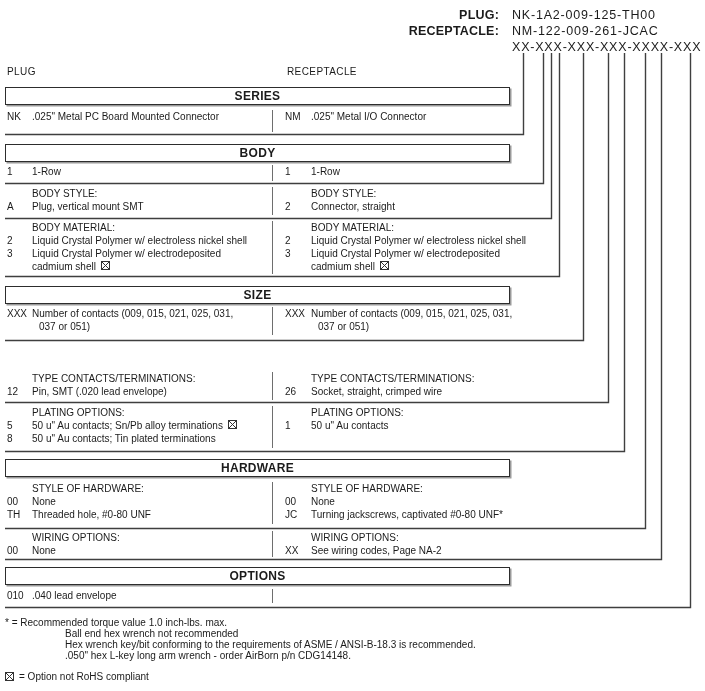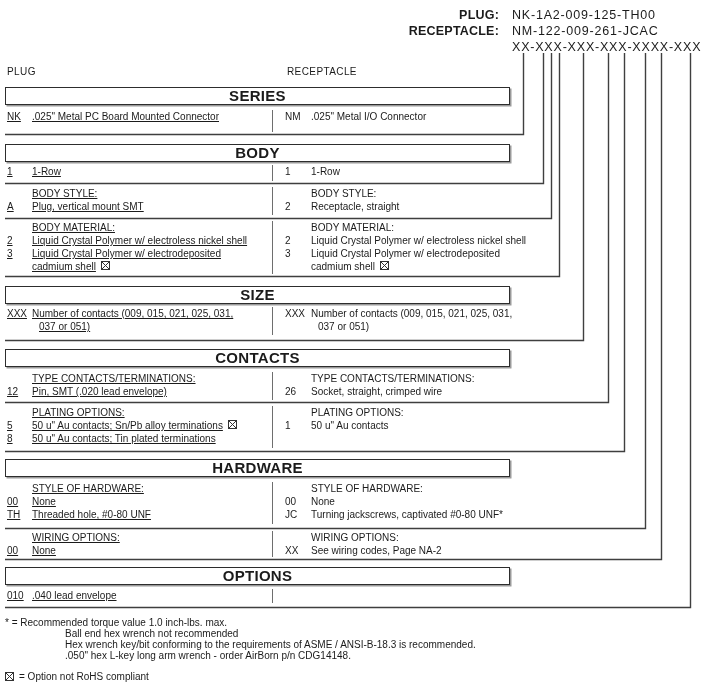--- a/index.html
+++ b/index.html
@@ -6,25 +6,25 @@
   .page{position:relative;width:705px;height:691px;background:#ffffff;overflow:hidden;
         font-family:"Liberation Sans","DejaVu Sans",sans-serif;font-size:10px;color:#1b1b1b;}
   
   .pn-lbl{position:absolute;left:300px;width:199px;text-align:right;font-weight:bold;
           font-size:12.5px;letter-spacing:.2px;white-space:pre;}
   .pn-val{position:absolute;left:512px;font-size:12.5px;letter-spacing:.8px;white-space:pre;}
   
   .colhdr{position:absolute;font-size:10px;letter-spacing:.4px;}
   
   .hdrbox{position:absolute;left:5px;width:503px;height:16px;border:1.5px solid #2d2d2d;
-          box-shadow:1.5px 1.5px 0 #9a9a9a;text-align:center;font-weight:bold;font-size:15px;
+          box-shadow:1.5px 1.5px 0 #9a9a9a;text-align:center;font-weight:bold;font-size:12px;
           line-height:16px;letter-spacing:.3px;background:#fff;}
   
   .row{position:absolute;left:5px;width:560px;line-height:13px;}
-  .col-l{position:absolute;left:2px;top:0;width:263px;text-decoration:underline;}
+  .col-l{position:absolute;left:2px;top:0;width:263px;}
   .col-r{position:absolute;left:267px;top:0;height:100%;width:280px;
          border-left:1.4px solid #6e6e6e;padding-left:12px;box-sizing:content-box;}
   .lbl{margin-left:25px;}
   .col-r .lbl{margin-left:26px;}
   .entry{display:flex;}
   .entry .c{flex:none;width:25px;}
   .col-r .entry .c{width:26px;}
   .entry .t{flex:1;}
   .ind{margin-left:7px;}
   
@@ -109,21 +109,21 @@
       <div class="lbl">BODY STYLE:</div>
       <div class="entry">
         <span class="c">A</span>
         <span class="t">Plug, vertical mount SMT</span>
       </div>
     </div>
     <div class="col-r">
       <div class="lbl">BODY STYLE:</div>
       <div class="entry">
         <span class="c">2</span>
-        <span class="t">Receptacle, straight</span>
+        <span class="t">Connector, straight</span>
       </div>
     </div>
   </div>
   <div class="row" style="top:221px;height:53px">
     <div class="col-l">
       <div class="lbl">BODY MATERIAL:</div>
       <div class="entry">
         <span class="c">2</span>
         <span class="t">Liquid Crystal Polymer w/ electroless nickel shell</span>
       </div>
@@ -156,23 +156,20 @@
       </div>
     </div>
     <div class="col-r">
       <div class="entry">
         <span class="c">XXX</span>
         <span class="t"><span>Number of contacts (009, 015, 021, 025, 031,</span><br><span class="ind">037 or 051)</span></span>
       </div>
     </div>
   </div>
 
-  <div class="hdrbox" style="top:349px">
-    <span>CONTACTS</span>
-  </div>
   <div class="row" style="top:372px;height:28px">
     <div class="col-l">
       <div class="lbl">TYPE CONTACTS/TERMINATIONS:</div>
       <div class="entry">
         <span class="c">12</span>
         <span class="t">Pin, SMT (.020 lead envelope)</span>
       </div>
     </div>
     <div class="col-r">
       <div class="lbl">TYPE CONTACTS/TERMINATIONS:</div>

